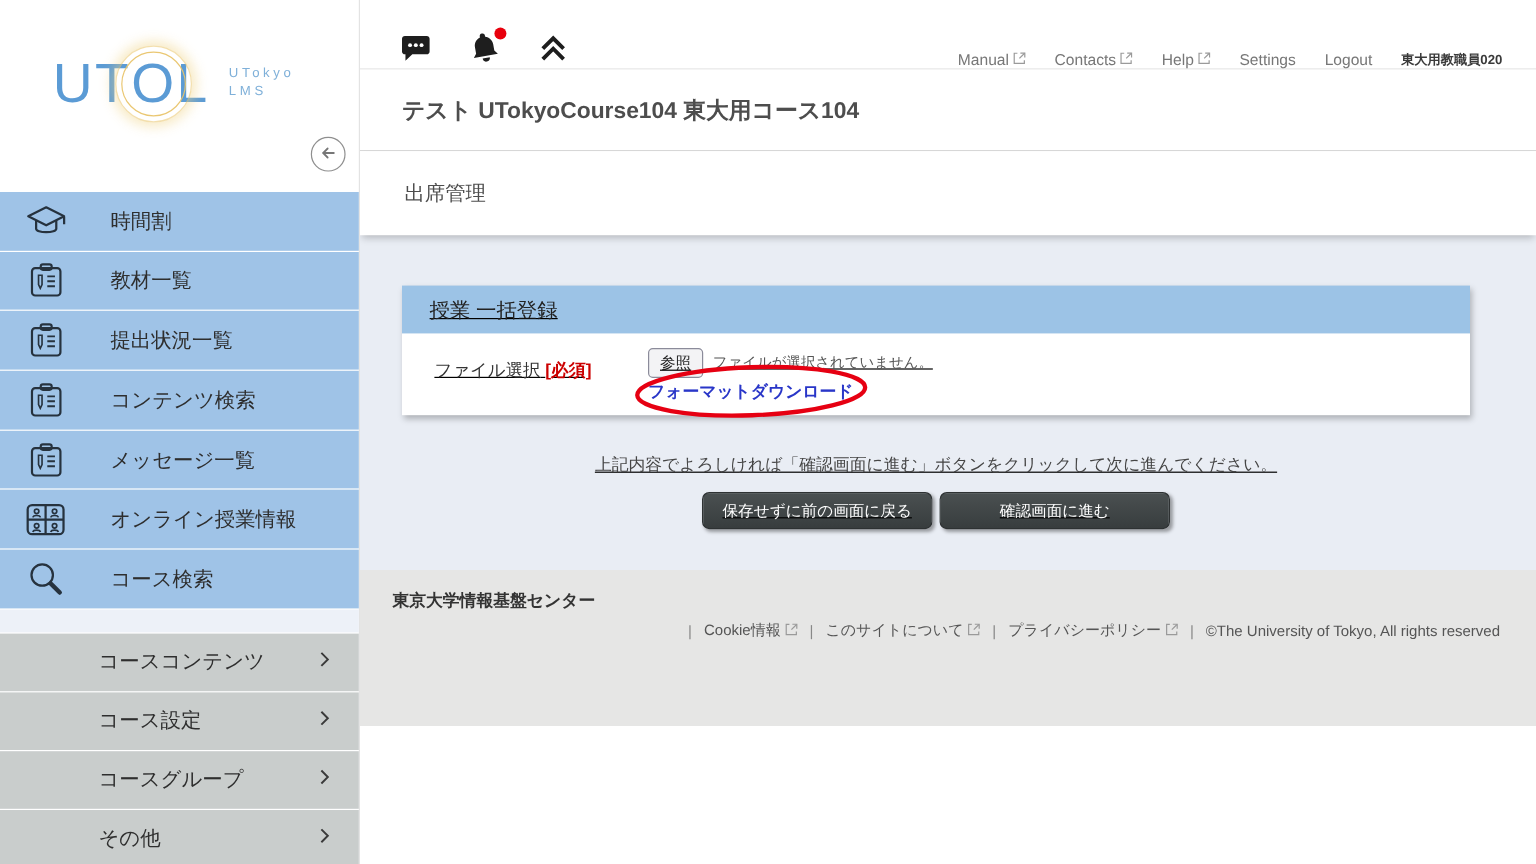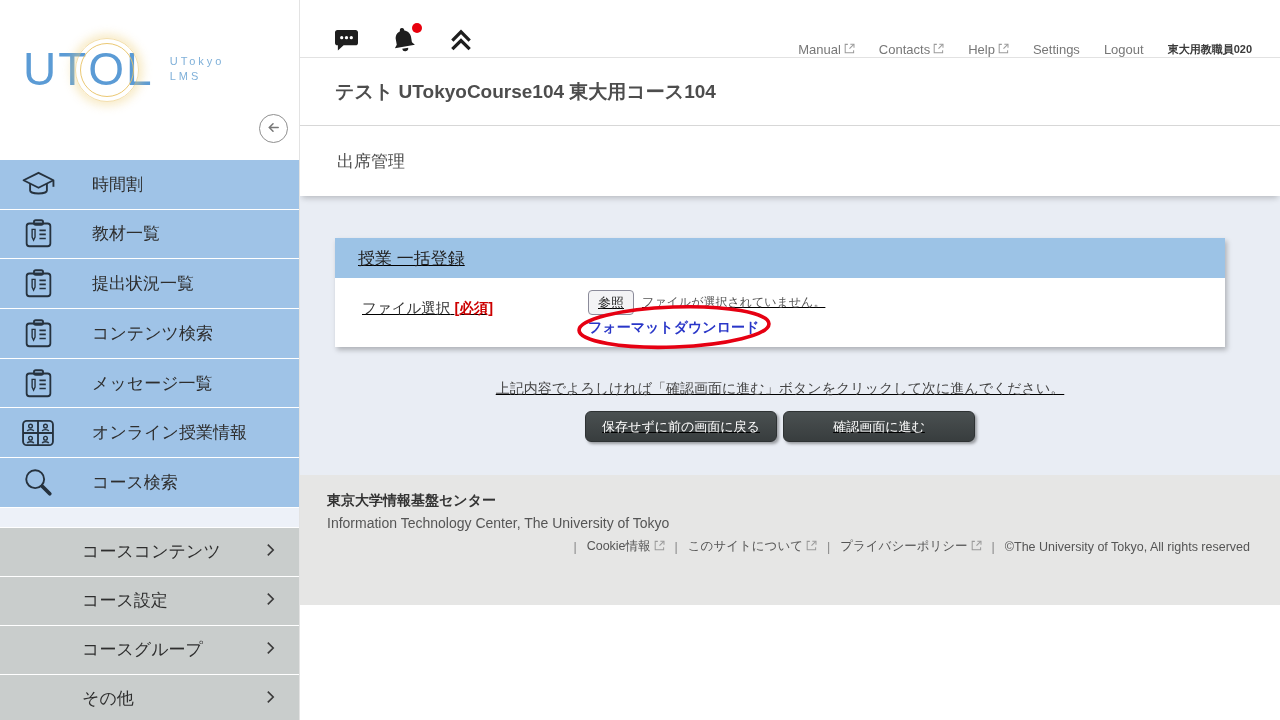--- a/index.html
+++ b/index.html
@@ -4,21 +4,21 @@
 <style>
   * { margin:0; padding:0; box-sizing:border-box; }
   html,body { width:1280px; height:720px; overflow:hidden;
     font-family:"Liberation Sans","DejaVu Sans",sans-serif; background:#fff; }
   .app { display:flex; width:1280px; height:720px; }
 
   
   .sidebar { position:relative; width:300px; min-width:300px; height:720px;
     background:#fff; border-right:1px solid #e3e3e3; z-index:6; }
   .logo-area { position:relative; height:160px; }
-  .logo { position:absolute; left:23px; top:46px; display:flex; align-items:center; cursor:pointer; }
+  .logo { position:absolute; left:44px; top:46px; display:flex; align-items:center; cursor:pointer; }
   .logo-text { font-size:46px; font-weight:300; color:#5b9bd5; letter-spacing:2px; line-height:1; }
   .logo-o { position:relative; display:inline-block; }
   .logo-o::before, .logo-o::after { content:""; position:absolute; left:50%; top:52%;
     transform:translate(-50%,-50%); border-radius:50%; pointer-events:none; }
   .logo-o::before { width:52px; height:52px; border:1.5px solid rgba(233,196,106,.95); }
   .logo-o::after  { width:62px; height:62px; border:1.5px solid rgba(233,196,106,.55);
     box-shadow:0 0 10px 4px rgba(240,210,130,.45); }
   .logo-sub { margin-left:16px; font-size:11px; color:#7fb0d9; letter-spacing:3px; line-height:1.4; }
   .collapse-btn { position:absolute; right:11px; top:114px; width:29px; height:29px;
     border-radius:50%; border:1.5px solid #8f8f8f; background:#fff; display:flex;
@@ -53,21 +53,21 @@
     padding-left:37px; box-shadow:0 4px 6px -2px rgba(0,0,0,.22); position:relative; z-index:3; }
   .page-title { font-size:17px; font-weight:500; color:#4d4d4d; }
 
   .content { height:279px; background:#e9edf4; position:relative; z-index:1;text-decoration:underline; }
   .panel { margin:42px 55px 0 35px; box-shadow:2px 3px 5px rgba(0,0,0,.25); }
   .panel-header { height:40px; background:#9cc3e6; display:flex; align-items:center;
     padding-left:23px; font-size:17px; font-weight:500; color:#222; }
   .panel-body { background:#fff; min-height:63px; display:flex; padding:12px 0 10px 27px; }
   .file-label { width:178px; padding-top:9px; font-size:14.5px; color:#333; }
   .required { color:#c00; font-weight:700; }
-  .file-control { position:relative;margin-left:48px; }
+  .file-control { position:relative; }
   .file-line { display:flex; align-items:center; }
   .browse-btn { font-size:13px; color:#222; background:#f3f3f5; border:1px solid #8b8b9a;
     border-radius:4px; padding:2.5px 9px; cursor:pointer; font-family:inherit; }
   .no-file { margin-left:8px; font-size:12px; color:#555; }
   .link-wrap { position:relative; display:inline-block; margin-top:3px; }
   .format-link { font-size:14px; font-weight:600; color:#2936c8; text-decoration:none; cursor:pointer; }
   .annot { position:absolute; left:50%; top:50%; transform:translate(-50%,-52%) rotate(-2deg);
     pointer-events:none; }
   .below-panel { margin:0 55px 0 35px; }
   .instruction { margin-top:33px; text-align:center; font-size:14px; color:#454545; }
@@ -332,21 +332,20 @@
         <p class="instruction">上記内容でよろしければ「確認画面に進む」ボタンをクリックして次に進んでください。</p>
         <div class="btn-row">
           <button class="dark-btn">保存せずに前の画面に戻る</button>
           <button class="dark-btn">確認画面に進む</button>
         </div>
       </div>
     </div>
 
     <footer class="footer">
       <div class="org-ja">東京大学情報基盤センター</div>
-      <div class="org-en">Information Technology Center, The University of Tokyo</div>
       <div class="footer-links">
         <span class="f-sep">|</span>
         <span class="f-link">
           <span>Cookie情報</span>
           <span><svg viewBox="0 0 12 12" width="11" height="11">
                 <path d="M4.2 1.5H1.3v9.2h9.2V7.8" fill="none" stroke="#9a9a9a" stroke-width="1.1"></path>
                 <path d="M6.9 1.3h4v4" fill="none" stroke="#9a9a9a" stroke-width="1.1"></path>
                 <path d="M10.7 1.5L6 6.2" fill="none" stroke="#9a9a9a" stroke-width="1.1"></path>
               </svg></span>
         </span>

